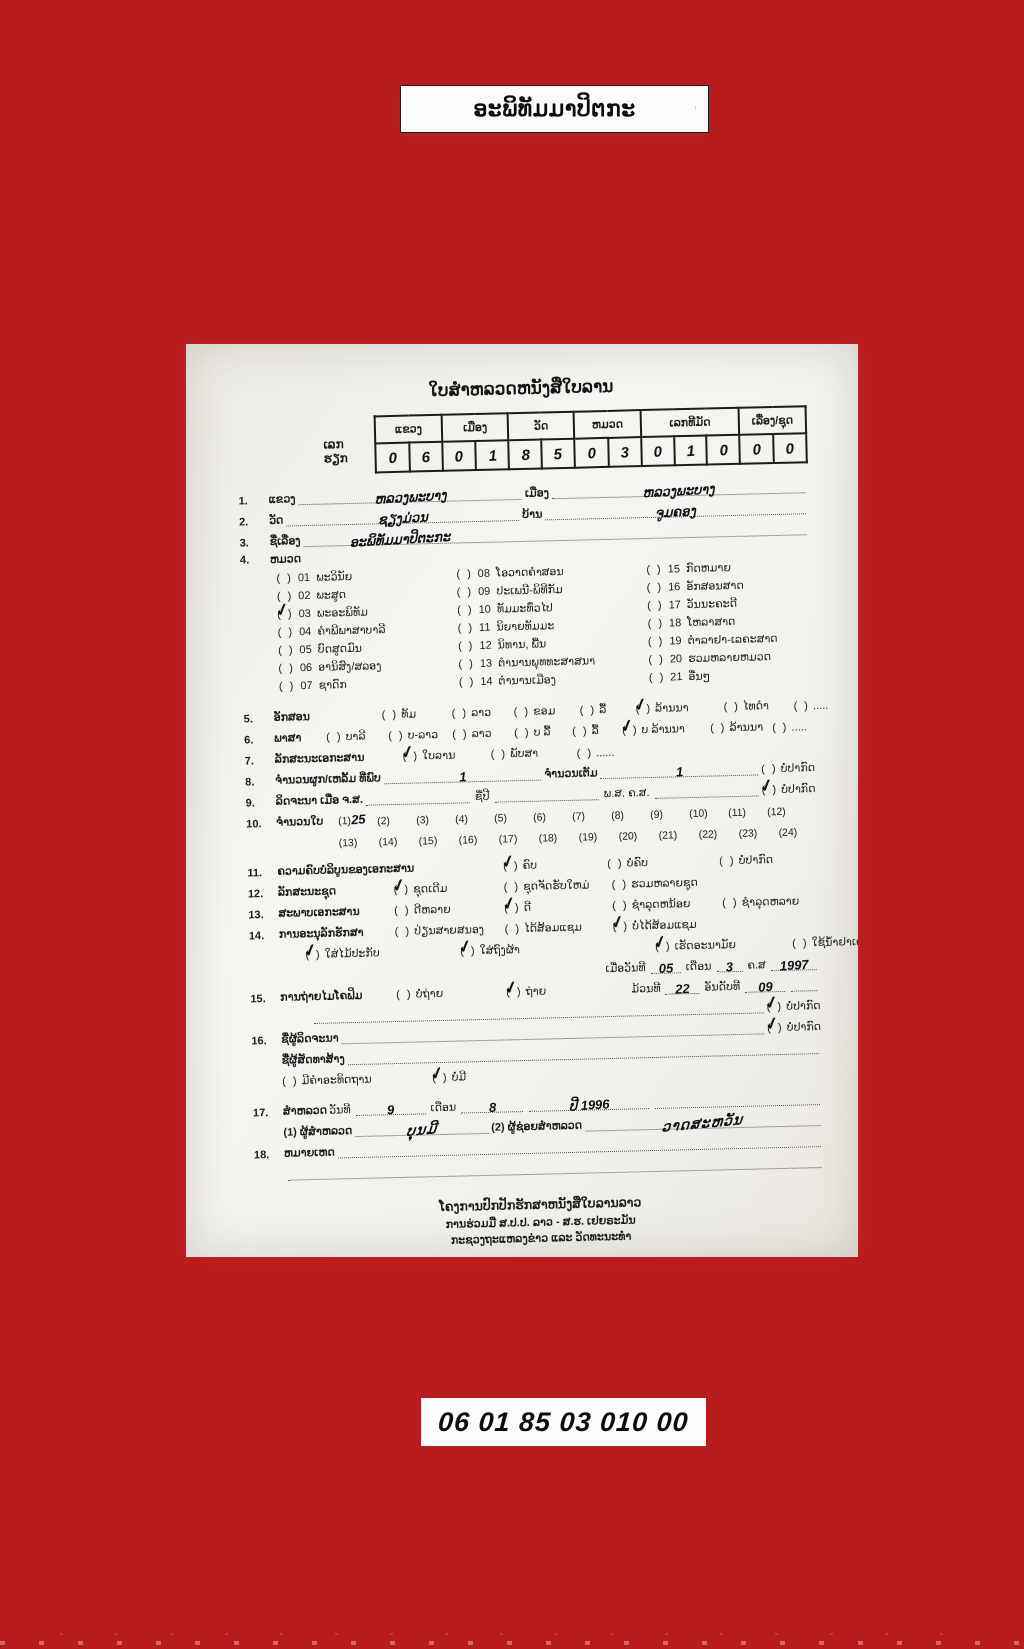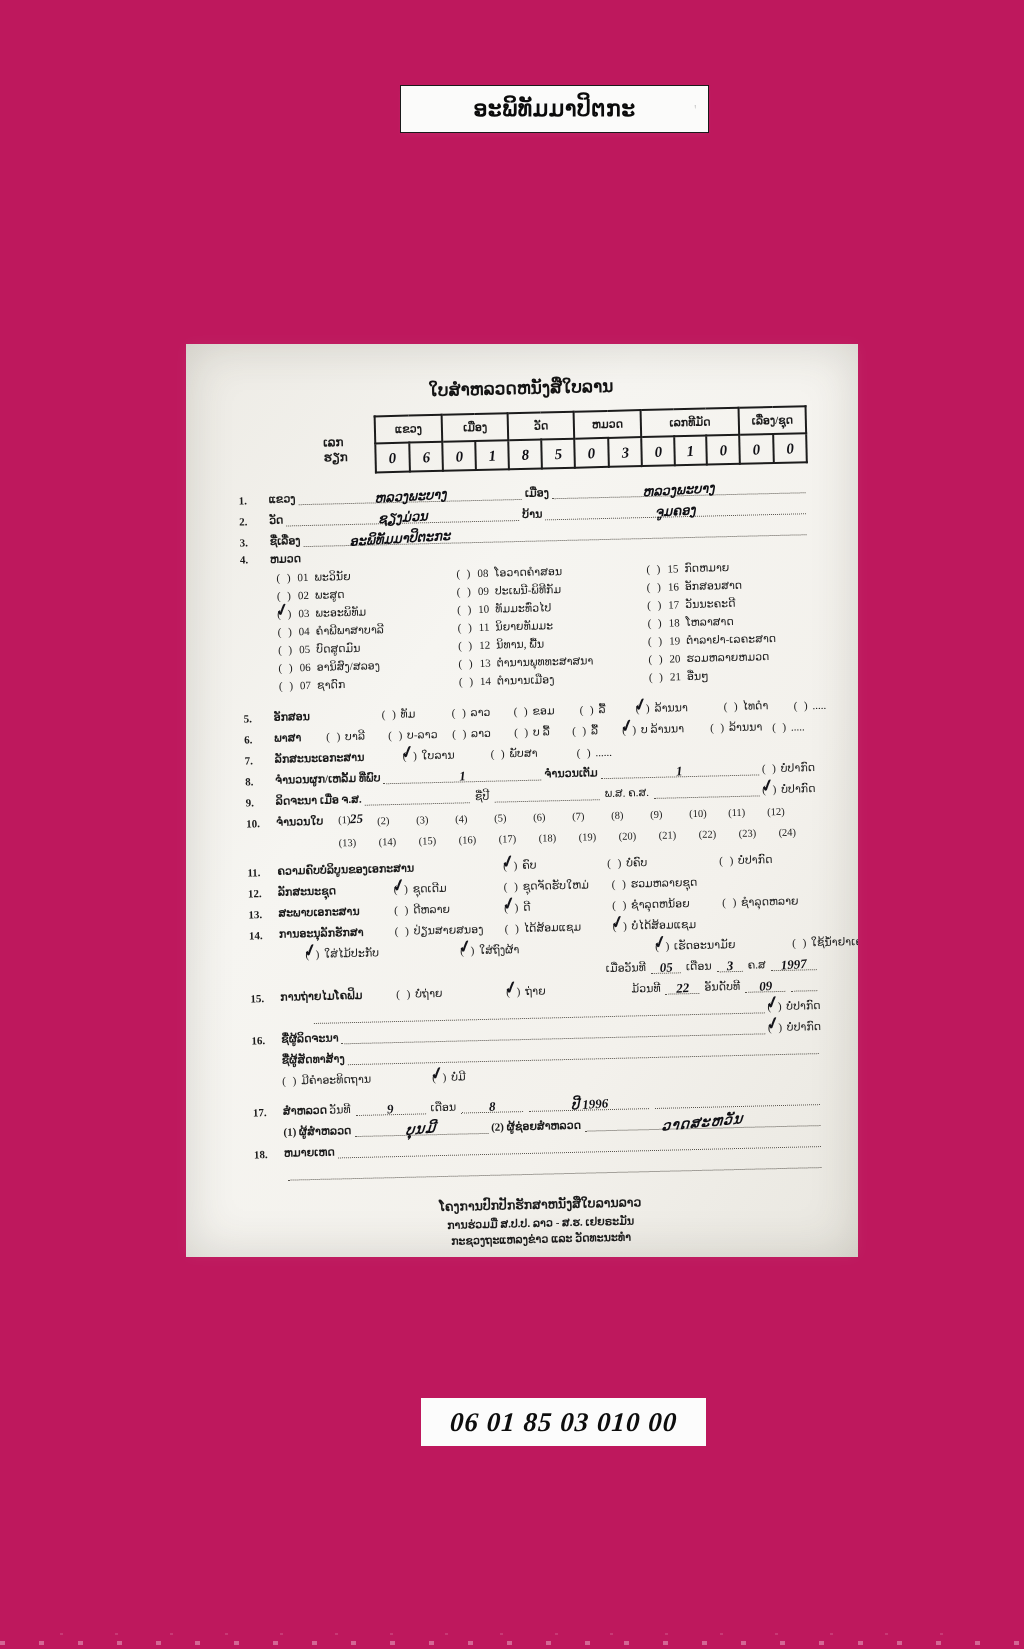--- a/index.html
+++ b/index.html
@@ -1,17 +1,17 @@
 <!DOCTYPE html>
 <html><head>
 <meta charset="utf-8">
 <style>
   html,body{margin:0;padding:0;background:#000;}
-  .stage{position:relative;width:1024px;height:1649px;background:#be185d;overflow:hidden;
-         font-family:Liberation Serif, serif;color:#1b1b1b;}
+  .stage{position:relative;width:1024px;height:1649px;background:#b91c1c;overflow:hidden;
+         font-family:Liberation Sans, sans-serif;color:#1b1b1b;}
   
   .banner-top{position:absolute;left:401px;top:86px;width:307px;height:46px;background:#fbfbfa;
               display:flex;align-items:center;justify-content:center;box-shadow:0 0 0 1px #1a1a1a,0 3px 6px rgba(255,255,255,.05);}
   .banner-top .t{font-weight:bold;font-size:22px;color:#0b0b0b;letter-spacing:.5px;}
   .quote-mark{position:absolute;left:694px;top:102px;color:#cfcfcf;font-size:15px;}
   
   .banner-bottom{position:absolute;left:421px;top:1398px;width:285px;height:48px;background:#fcfcfc;
                  display:flex;align-items:center;justify-content:center;}
   .banner-bottom .t{font-weight:bold;font-style:italic;font-size:27px;color:#0d0d0d;letter-spacing:1px;transform:skewX(-4deg);}
   .film-marks{position:absolute;left:0;bottom:4px;width:100%;height:4px;opacity:.45;

